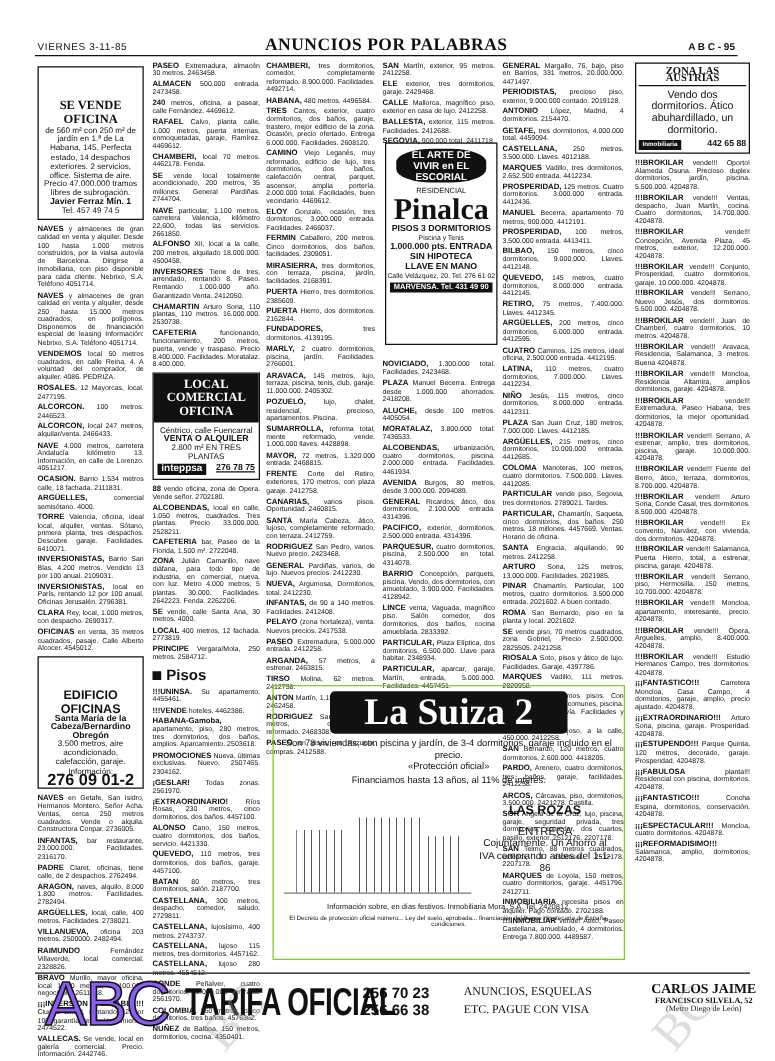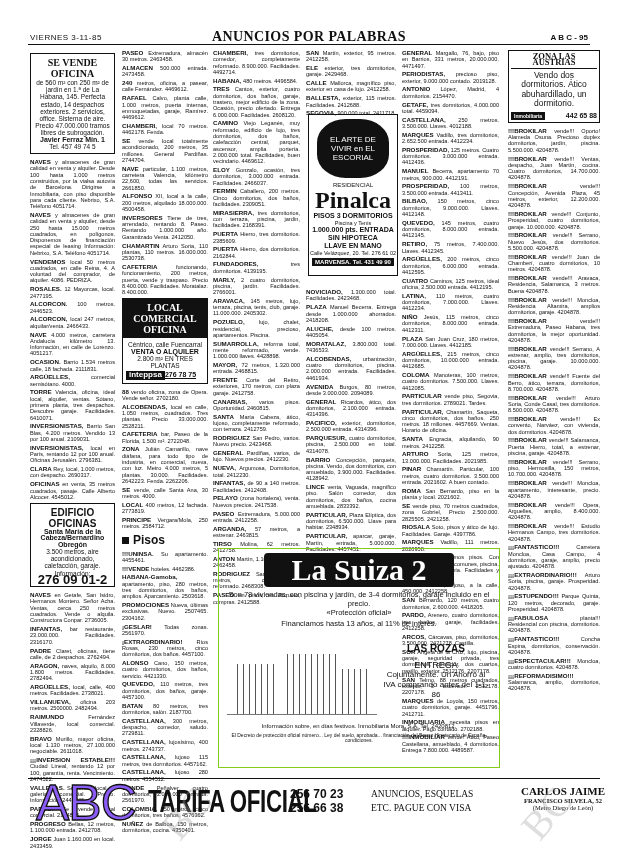--- a/index.html
+++ b/index.html
@@ -11,29 +11,29 @@
   .col{position:absolute;top:50px;font-size:5.6px;line-height:6.3px;text-align:justify;}
   .c1{left:30px;width:85px;}
   .c2{left:122px;width:86px;}
   .c3{left:213px;width:87px;}
   .c4{left:306px;width:90px;}
   .c5{left:402px;width:97px;}
   .c6{left:508px;width:92px;}
   .ad{margin-bottom:2.5px;}
   .ad b{font-weight:bold;font-size:6.2px;}
   .box{border:1.5px solid #111;padding:3px 3px;margin:3px 0 5px 0;text-align:center;}
-  .box .bh{font-family:"Liberation Serif",serif;font-weight:bold;font-size:10px;line-height:11px;}
+  .box .bh{font-family:"Liberation Serif",serif;font-weight:bold;font-size:10px;line-height:11px;margin-top:22px;}
   .box .bt{font-size:6.5px;line-height:7.2px;}
   .box .bb{font-weight:bold;font-size:7px;}
   .box .bn{font-weight:bold;font-size:13px;}
   .darkbar{background:#111;color:#fff;padding:3px 2px;font-family:"Liberation Serif",serif;font-weight:bold;font-size:10px;line-height:11px;text-align:center;}
   .sec{font-weight:bold;font-size:12px;margin:4px 0 4px 0;line-height:13px;}
   .sec .sq{display:inline-block;width:7px;height:7px;background:#111;margin-right:4px;vertical-align:middle;}
   .pinalca{position:absolute;top:114px;left:308px;width:88px;height:160px;border:1.5px solid #111;text-align:center;}
-  .pinalca .oval{background:#111;color:#fff;border-radius:40%;margin:4px 8px;padding:16px 2px;font-weight:normal;font-size:8px;line-height:9px;}
+  .pinalca .oval{background:#111;color:#fff;border-radius:40%;margin:4px 8px;padding:0 2px;font-weight:bold;font-size:8px;line-height:9px;}
   .pinalca .res{font-size:6px;margin-top:4px;}
   .pinalca .name{font-family:"Liberation Serif",serif;font-weight:bold;font-size:24px;line-height:24px;}
   .pinalca .p{font-weight:bold;font-size:7px;line-height:8px;}
   .pinalca .s{font-size:5.5px;line-height:6px;}
   .pinalca .foot{background:#111;color:#fff;font-size:6px;font-weight:bold;margin:2px 3px;padding:1px;}
   .suiza{position:absolute;top:548px;left:218px;width:280px;height:218px;border:1px solid #84cc16;text-align:center;}
   .suiza .st{background:#111;color:#fff;font-family:"Liberation Serif",serif;font-weight:bold;font-size:30px;line-height:34px;margin:4px 45px 3px 45px;border-radius:4px;}
   .suiza .tx{font-size:7.5px;line-height:9px;}
   .suiza .img{position:absolute;left:8px;top:95px;width:150px;height:70px;border-bottom:1px solid #777;}
   .suiza .img .bld{position:absolute;background:repeating-linear-gradient(90deg,#555 0 1px,transparent 1px 6px);}
@@ -122,21 +122,21 @@
       <div class="ad"><b>INVERSORES</b> <span>Tiene de tres, arrendado, rentando 8. Paseo. Rentando 1.000.000 año. Garantizado Venta. 2412050.</span></div>
       <div class="ad"><b>CHAMARTIN</b> <span>Arturo Soria, 110 plantas, 110 metros. 16.000.000. 2530738.</span></div>
       <div class="ad"><b>CAFETERIA</b> <span>funcionando, funcionamiento, 200 metros, puerta, vende y traspaso. Precio 8.400.000. Facilidades. Moratalaz. 8.400.000.</span></div>
     </div>
   <div class="box" style="padding:0;">
     <div class="darkbar">LOCAL COMERCIAL OFICINA</div>
     <div style="padding:3px;">
       <div class="bt">Céntrico, calle Fuencarral</div>
       <div class="bb">VENTA O ALQUILER</div>
       <div class="bt">2.800 m² EN TRES PLANTAS</div>
-      <div style="display:flex;align-items:center;margin-top:2px;text-decoration:underline;">
+      <div style="display:flex;justify-content:space-between;align-items:center;margin-top:2px;text-decoration:underline;">
         <span style="background:#111;color:#fff;font-weight:bold;font-size:8px;padding:1px 3px;">inteppsa</span>
         <span class="bb">276 78 75</span>
       </div>
     </div>
   </div>
   <div id="c2b">
       <div class="ad"><b>88</b> <span>vendo oficina, zona de Opera. Vende señor. 2702180.</span></div>
       <div class="ad"><b>ALCOBENDAS,</b> <span>local en calle, 1.050 metros, cuadrados. Tres plantas. Precio 33.000.000. 2528211.</span></div>
       <div class="ad"><b>CAFETERIA</b> <span>bar, Paseo de la Florida, 1.500 m². 2722048.</span></div>
       <div class="ad"><b>ZONA</b> <span>Julián Camarillo, nave diáfana, para todo tipo de industria, en comercial, nueva, con luz. Metro 4.000 metros, 5 plantas. 30.000. Facilidades. 2642223. Fenda. 2262206.</span></div>

